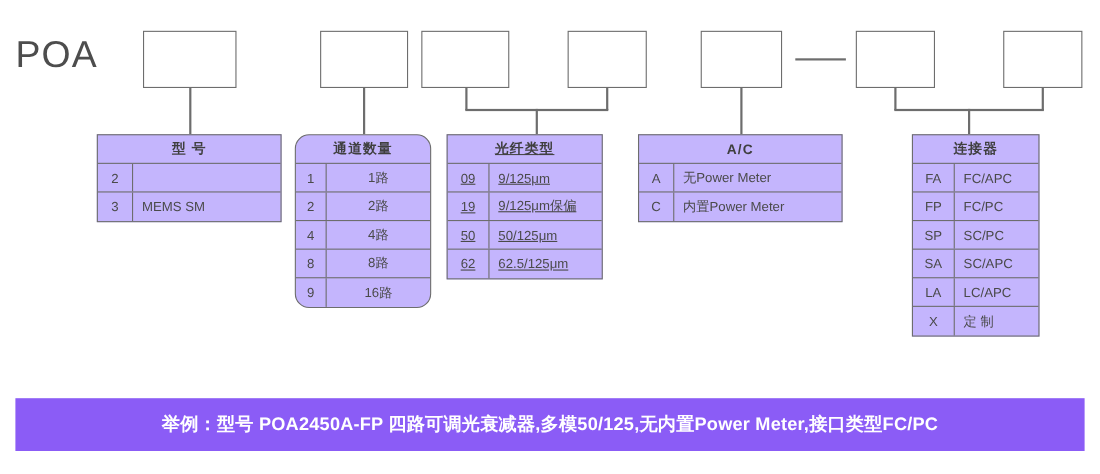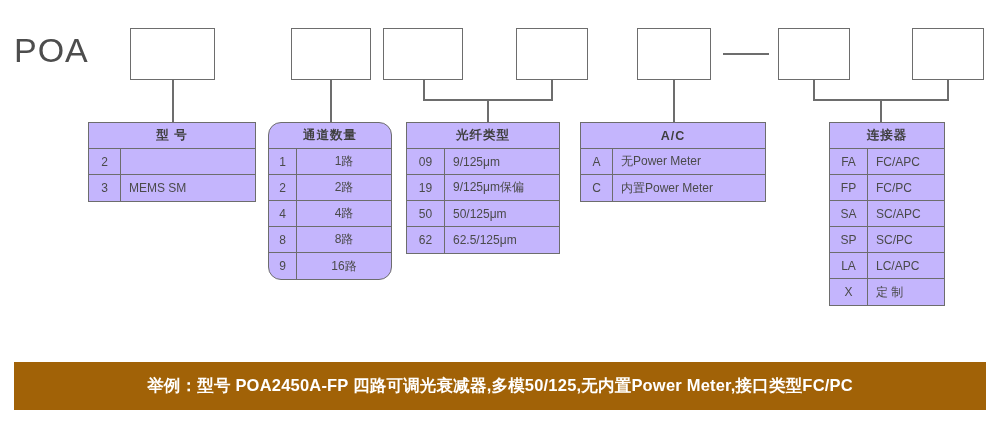--- a/index.html
+++ b/index.html
@@ -114,21 +114,21 @@
   .t-conn   .cell-code { width: 38px; }
   .t-conn   .cell-desc { width: calc(100% - 38px); }
 
   
   #banner {
     position: absolute;
     left: 14px;
     top: 362px;
     width: 972px;
     height: 48px;
-    background: #a16207;
+    background: #8b5cf6;
     display: flex;
     align-items: center;
     justify-content: center;
   }
   #banner-text {
     color: #ffffff;
     font-size: 16.5px;
     font-weight: bold;
     letter-spacing: 0.2px;
     white-space: nowrap;
@@ -195,21 +195,21 @@
     <div class="legend-row">
       <div class="cell-code">8</div>
       <div class="cell-desc center">8路</div>
     </div>
     <div class="legend-row">
       <div class="cell-code">9</div>
       <div class="cell-desc center">16路</div>
     </div>
   </div>
 
-  <div class="legend t-fiber" style="left:406px; top:122px; width:154px;">
+  <div class="legend t-fiber" style="left:406px; top:122px; width:142px;text-decoration:underline;">
     <div class="legend-title">光纤类型</div>
     <div class="legend-row">
       <div class="cell-code">09</div>
       <div class="cell-desc">9/125μm</div>
     </div>
     <div class="legend-row">
       <div class="cell-code">19</div>
       <div class="cell-desc">9/125μm保偏</div>
     </div>
     <div class="legend-row">
@@ -238,28 +238,28 @@
     <div class="legend-title">连接器</div>
     <div class="legend-row">
       <div class="cell-code">FA</div>
       <div class="cell-desc">FC/APC</div>
     </div>
     <div class="legend-row">
       <div class="cell-code">FP</div>
       <div class="cell-desc">FC/PC</div>
     </div>
     <div class="legend-row">
+      <div class="cell-code">SP</div>
+      <div class="cell-desc">SC/PC</div>
+    </div>
+    <div class="legend-row">
       <div class="cell-code">SA</div>
       <div class="cell-desc">SC/APC</div>
     </div>
     <div class="legend-row">
-      <div class="cell-code">SP</div>
-      <div class="cell-desc">SC/PC</div>
-    </div>
-    <div class="legend-row">
       <div class="cell-code">LA</div>
       <div class="cell-desc">LC/APC</div>
     </div>
     <div class="legend-row">
       <div class="cell-code">X</div>
       <div class="cell-desc">定  制</div>
     </div>
   </div>
 
   <div id="banner">

